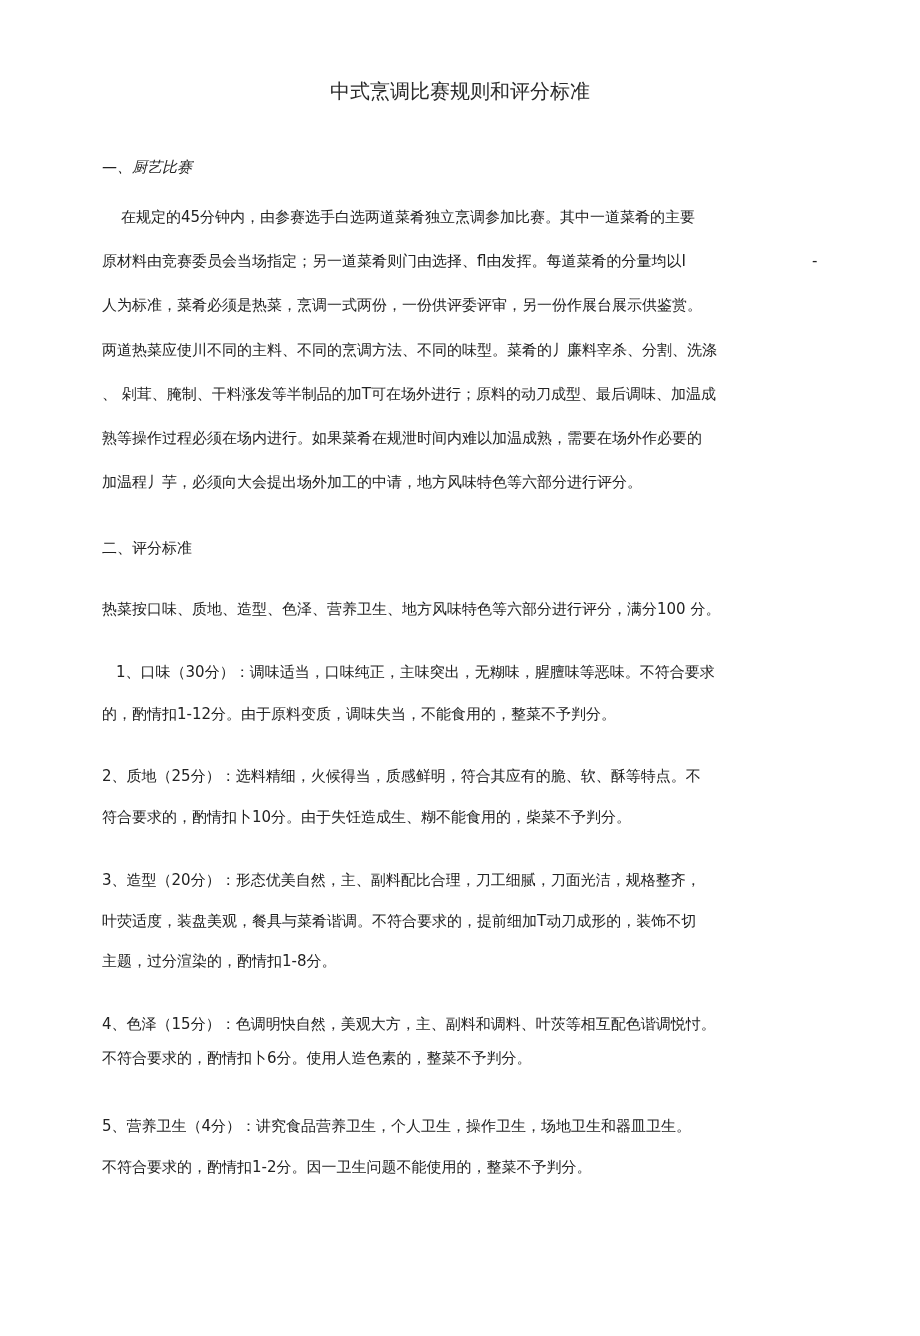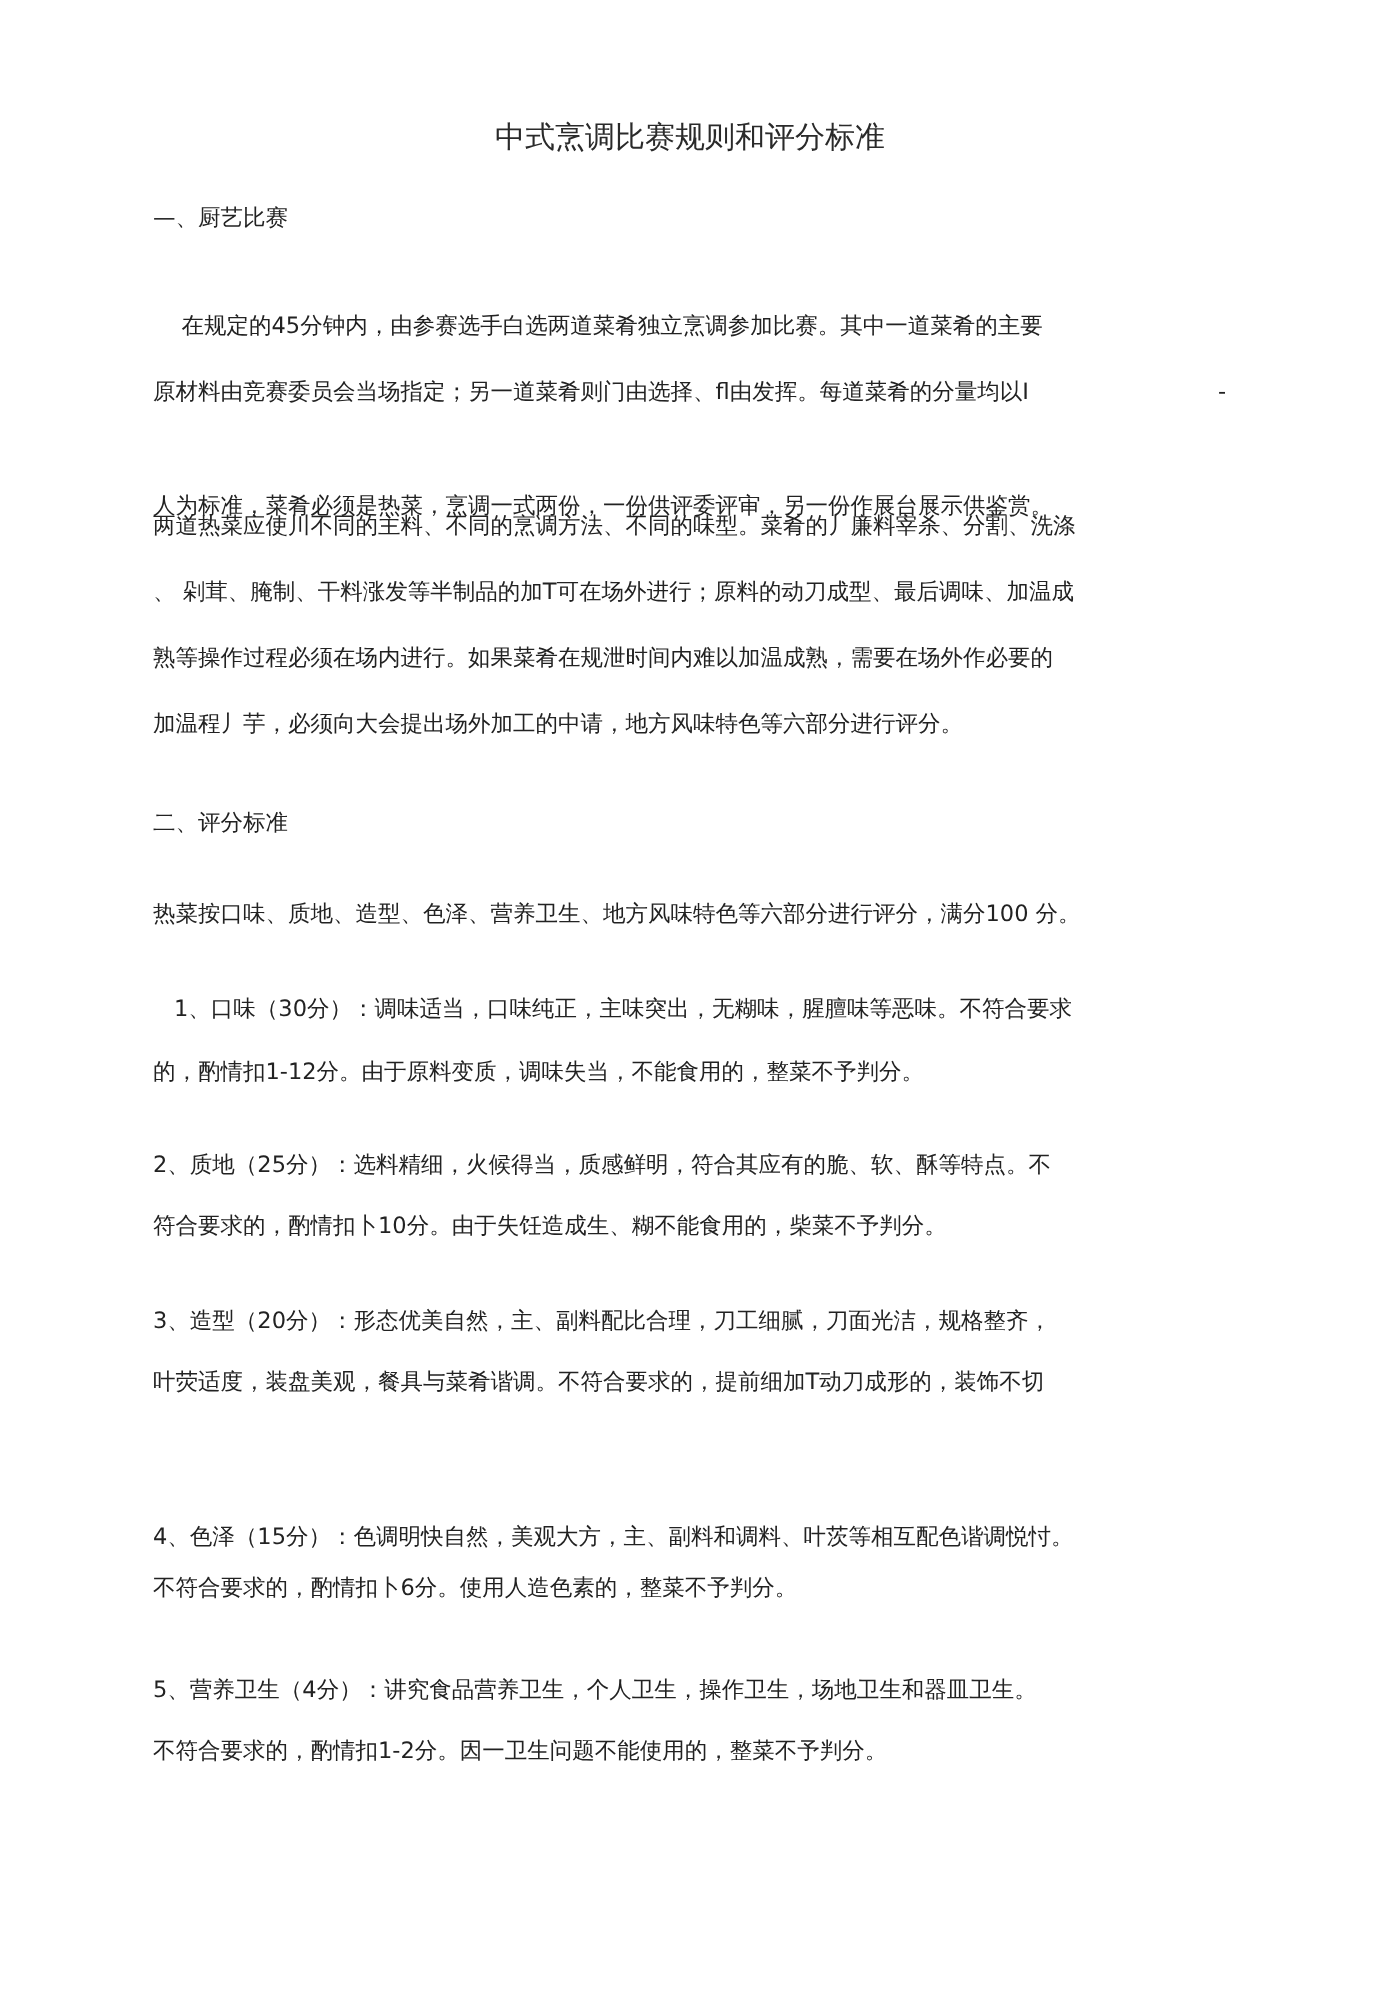--- a/index.html
+++ b/index.html
@@ -51,43 +51,44 @@
       color: #222222;
     }
   </style>
 </head>
 <body>
 
 <div class="page">
 
   <div class="title">中式烹调比赛规则和评分标准</div>
 
-  <div class="line" style="top:134px;">—、厨艺比赛</div>
+  <div class="line" style="top:156px;font-style:italic;">—、厨艺比赛</div>
 
   <div class="line indent" style="top:206px;">在规定的45分钟内，由参赛选手白选两道菜肴独立烹调参加比赛。其中一道菜肴的主要</div>
   <div class="line" style="top:250px;">原材料由竞赛委员会当场指定；另一道菜肴则门由选择、fl由发挥。每道菜肴的分量均以I</div>
   <div class="trail-dash" style="top:250px;">-</div>
-  <div class="line" style="top:294px;margin-top:32px;">人为标准，菜肴必须是热菜，烹调一式两份，一份供评委评审，另一份作展台展示供鉴赏。</div>
+  <div class="line" style="top:294px;">人为标准，菜肴必须是热菜，烹调一式两份，一份供评委评审，另一份作展台展示供鉴赏。</div>
   <div class="line" style="top:339px;">两道热菜应使川不同的主料、不同的烹调方法、不同的味型。菜肴的丿廉料宰杀、分割、洗涤</div>
   <div class="line" style="top:383px;">、    剁茸、腌制、干料涨发等半制品的加T可在场外进行；原料的动刀成型、最后调味、加温成</div>
   <div class="line" style="top:427px;">熟等操作过程必须在场内进行。如果菜肴在规泄时间内难以加温成熟，需要在场外作必要的</div>
   <div class="line" style="top:471px;">加温程丿芋，必须向大会提出场外加工的中请，地方风味特色等六部分进行评分。</div>
 
   <div class="line" style="top:537px;">二、评分标准</div>
 
   <div class="line" style="top:598px;">热菜按口味、质地、造型、色泽、营养卫生、地方风味特色等六部分进行评分，满分100 分。</div>
 
   <div class="line" style="top:661px;margin-left:14px;">1、口味（30分）：调味适当，口味纯正，主味突出，无糊味，腥膻味等恶味。不符合要求</div>
   <div class="line" style="top:703px;">的，酌情扣1-12分。由于原料变质，调味失当，不能食用的，整菜不予判分。</div>
 
   <div class="line" style="top:765px;">2、质地（25分）：选料精细，火候得当，质感鲜明，符合其应有的脆、软、酥等特点。不</div>
   <div class="line" style="top:806px;">符合要求的，酌情扣卜10分。由于失饪造成生、糊不能食用的，柴菜不予判分。</div>
 
   <div class="line" style="top:869px;">3、造型（20分）：形态优美自然，主、副料配比合理，刀工细腻，刀面光洁，规格整齐，</div>
   <div class="line" style="top:910px;">叶荧适度，装盘美观，餐具与菜肴谐调。不符合要求的，提前细加T动刀成形的，装饰不切</div>
+  <div class="line" style="top:950px;">主题，过分渲染的，酌情扣1-8分。</div>
 
   <div class="line" style="top:1013px;">4、色泽（15分）：色调明快自然，美观大方，主、副料和调料、叶茨等相互配色谐调悦忖。</div>
   <div class="line" style="top:1047px;">不符合要求的，酌情扣卜6分。使用人造色素的，整菜不予判分。</div>
 
   <div class="line" style="top:1115px;">5、营养卫生（4分）：讲究食品营养卫生，个人卫生，操作卫生，场地卫生和器皿卫生。</div>
   <div class="line" style="top:1156px;">不符合要求的，酌情扣1-2分。因一卫生问题不能使用的，整菜不予判分。</div>
 
 </div>
 
 </body></html>

